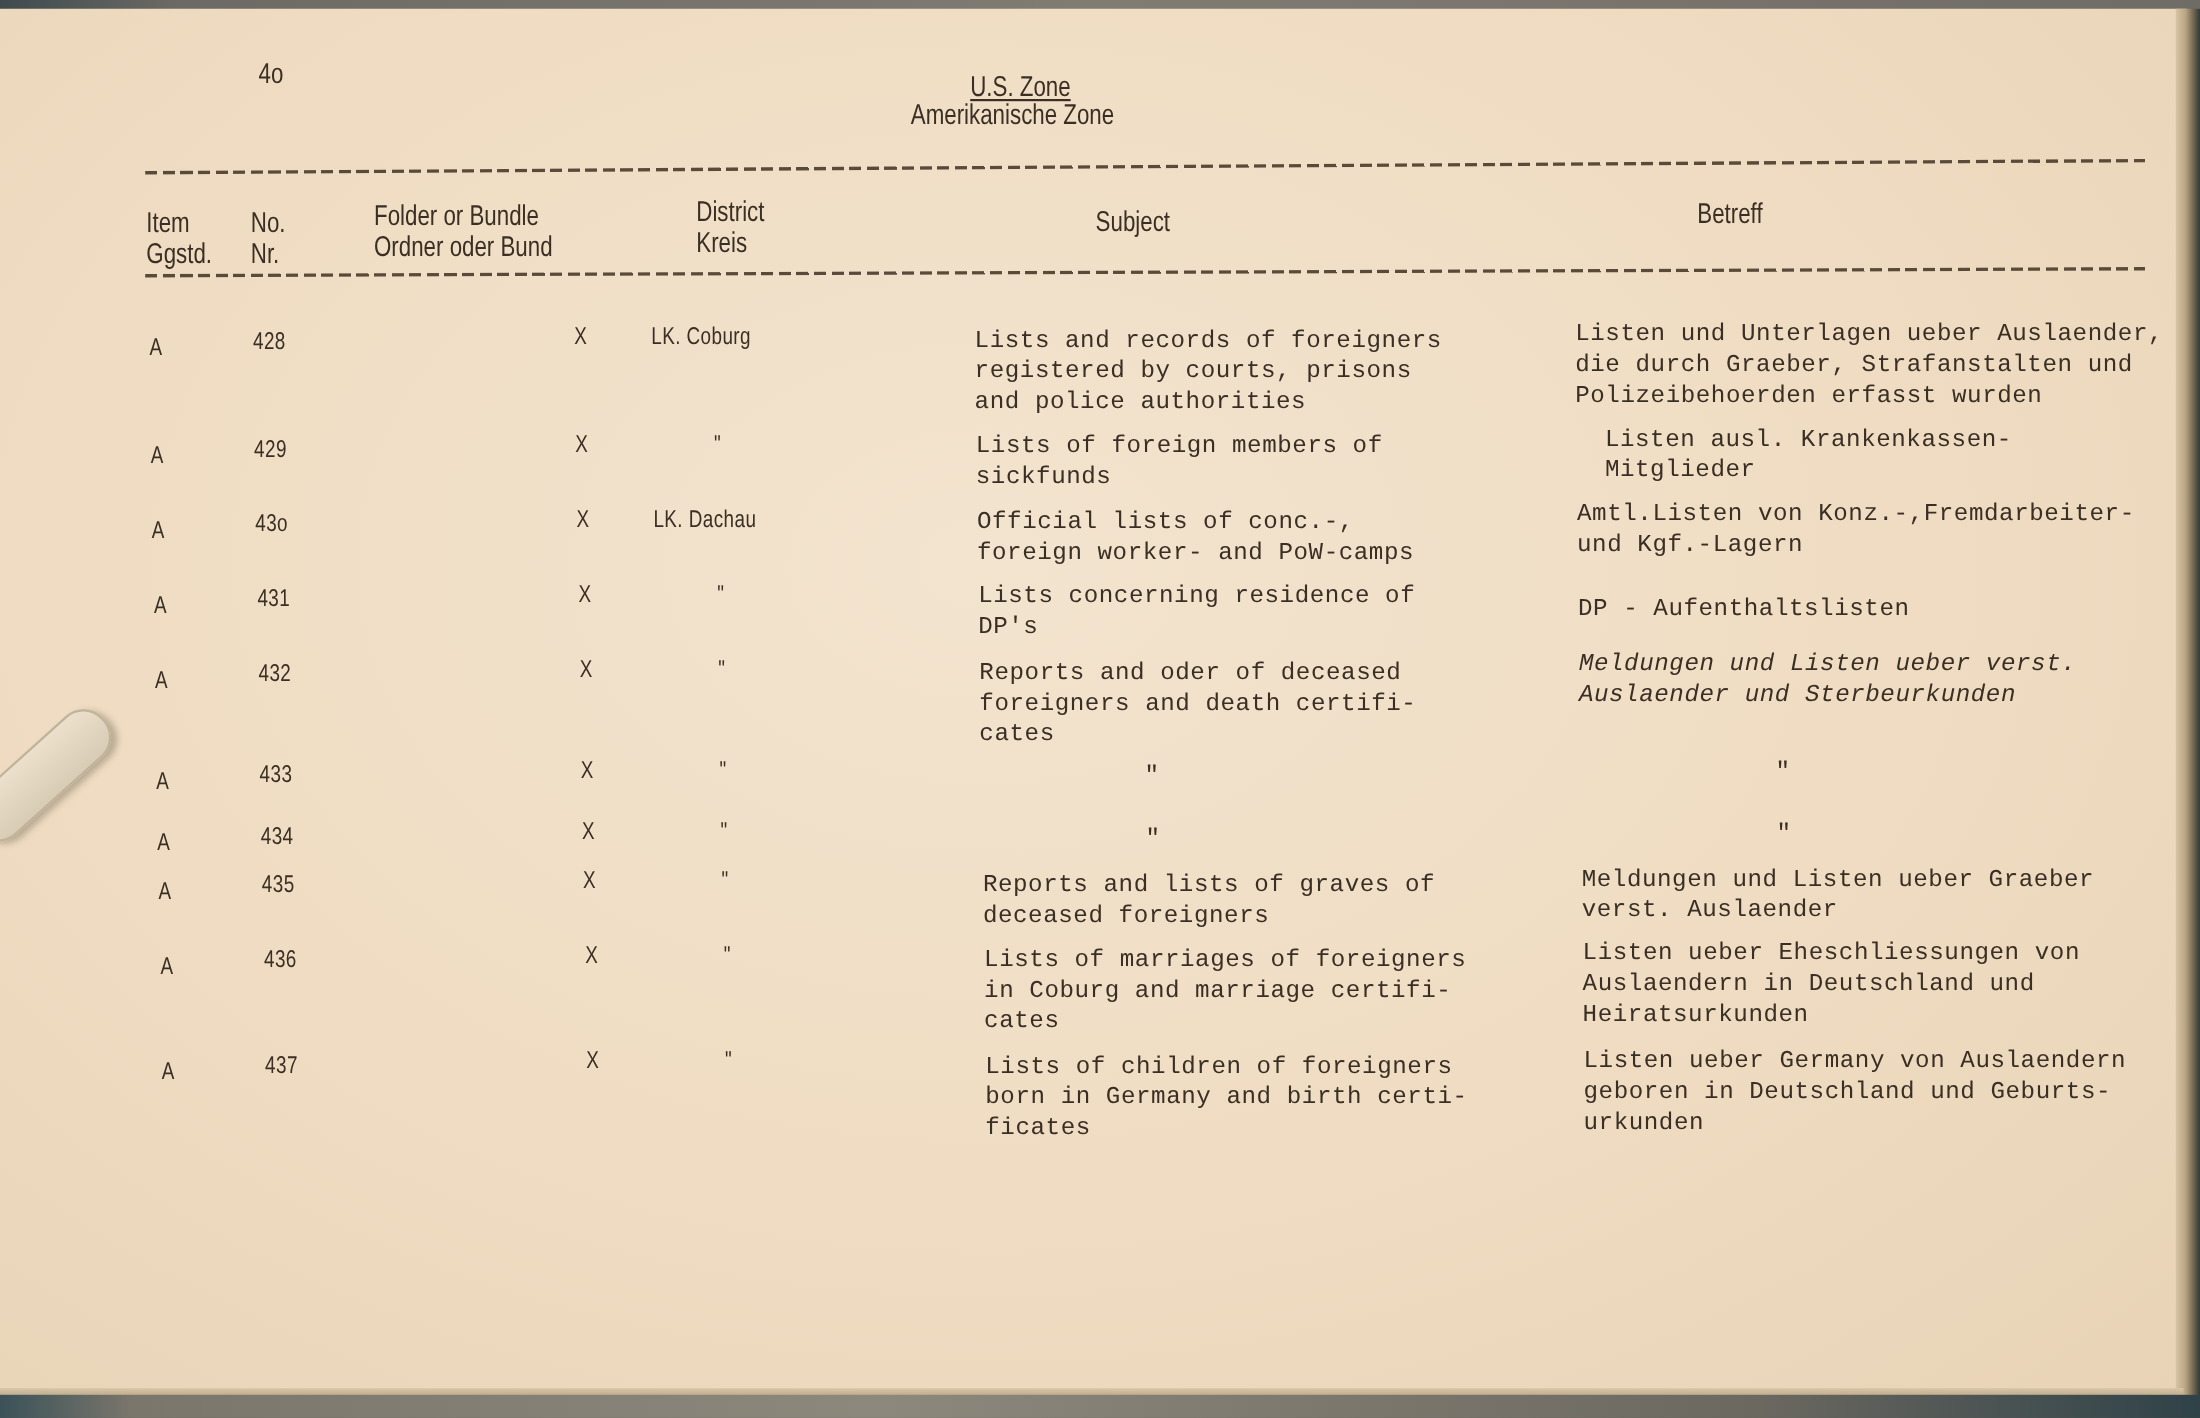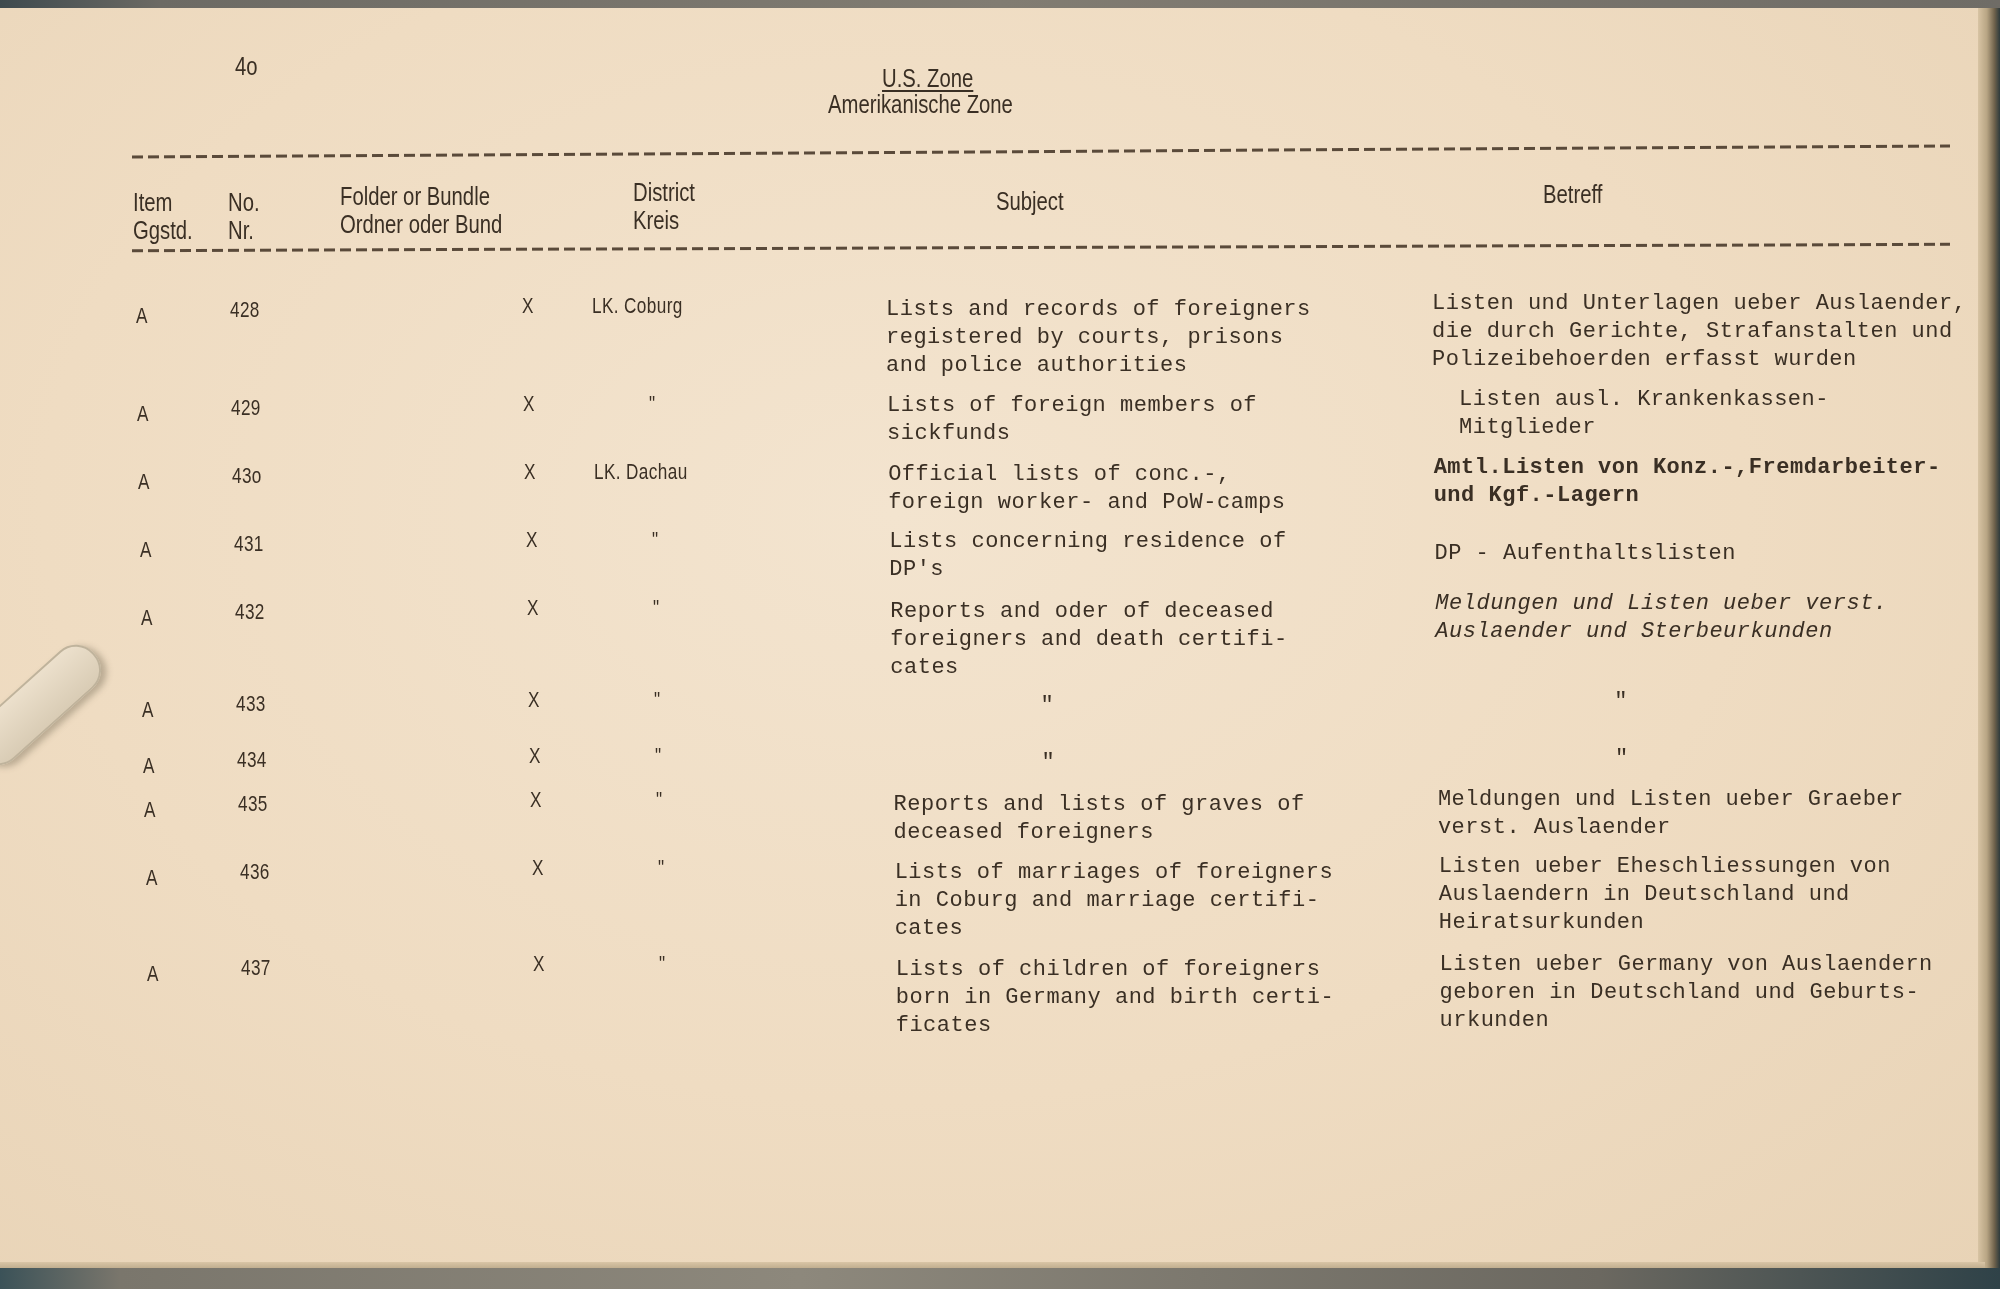--- a/index.html
+++ b/index.html
@@ -77,41 +77,41 @@
 <div id="rows">
     <div>
       <div class="cell cond" style="left: 136px; top: 302px;">A</div>
       <div class="cell cond" style="left: 230px; top: 296px;">428</div>
       <div class="cell cond" style="left: 522px; top: 292px;">X</div>
       <div class="cell cond" style="left: 592px; top: 292px;">LK. Coburg</div>
       <div class="cell" style="left: 886px; top: 296px;">Lists and records of foreigners
 registered by courts, prisons
 and police authorities</div>
       <div class="cell" style="left: 1432px; top: 290px;">Listen und Unterlagen ueber Auslaender,
-die durch Gerichte, Strafanstalten und
+die durch Graeber, Strafanstalten und
 Polizeibehoerden erfasst wurden</div>
     </div>
     <div>
       <div class="cell cond" style="left: 137.2px; top: 400px;">A</div>
       <div class="cell cond" style="left: 231.2px; top: 394px;">429</div>
       <div class="cell cond" style="left: 523.2px; top: 390px;">X</div>
       <div class="cell cond" style="left: 649.2px; top: 390px;">"</div>
       <div class="cell" style="left: 887.08px; top: 392px; font-family: Liberation Mono, monospace;">Lists of foreign members of
 sickfunds</div>
       <div class="cell" style="left: 1459px; top: 386px;">Listen ausl. Krankenkassen-
 Mitglieder</div>
     </div>
     <div>
       <div class="cell cond" style="left: 138.4px; top: 468px;">A</div>
       <div class="cell cond" style="left: 232.4px; top: 462px;">43o</div>
       <div class="cell cond" style="left: 524.4px; top: 458px;">X</div>
       <div class="cell cond" style="left: 594.4px; top: 458px;">LK. Dachau</div>
       <div class="cell" style="left: 888.16px; top: 461px;">Official lists of conc.-,
 foreign worker- and PoW-camps</div>
-      <div class="cell" style="left: 1433.68px; top: 454px; font-weight: bold;">Amtl.Listen von Konz.-,Fremdarbeiter-
+      <div class="cell" style="left: 1433.68px; top: 454px;">Amtl.Listen von Konz.-,Fremdarbeiter-
 und Kgf.-Lagern</div>
     </div>
     <div>
       <div class="cell cond" style="left: 139.6px; top: 536px;">A</div>
       <div class="cell cond" style="left: 233.6px; top: 530px;">431</div>
       <div class="cell cond" style="left: 525.6px; top: 526px;">X</div>
       <div class="cell cond" style="left: 651.6px; top: 526px;">"</div>
       <div class="cell" style="left: 889.24px; top: 528px;">Lists concerning residence of
 DP's</div>
       <div class="cell" style="left: 1434.52px; top: 540px;">DP - Aufenthaltslisten</div>

